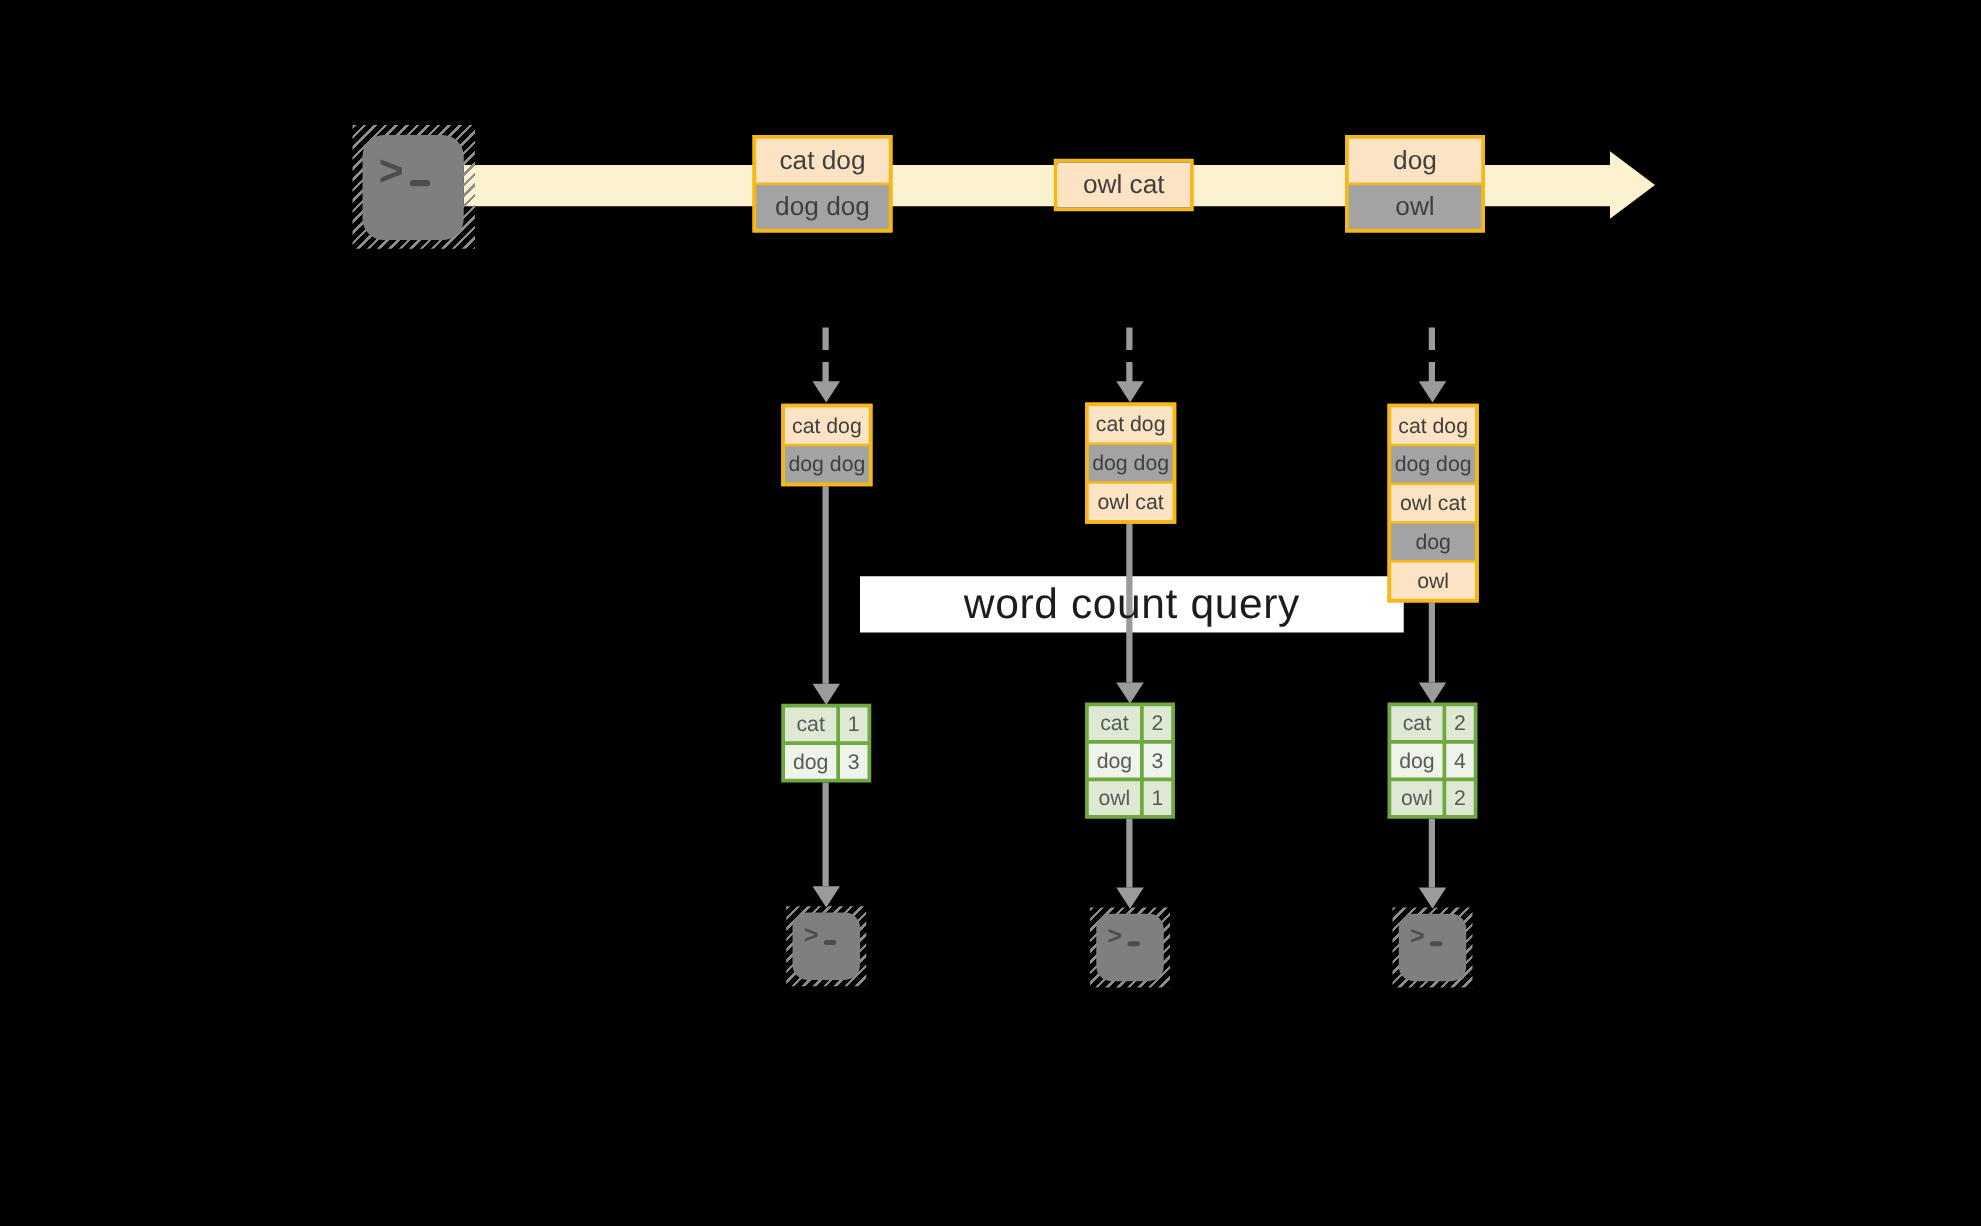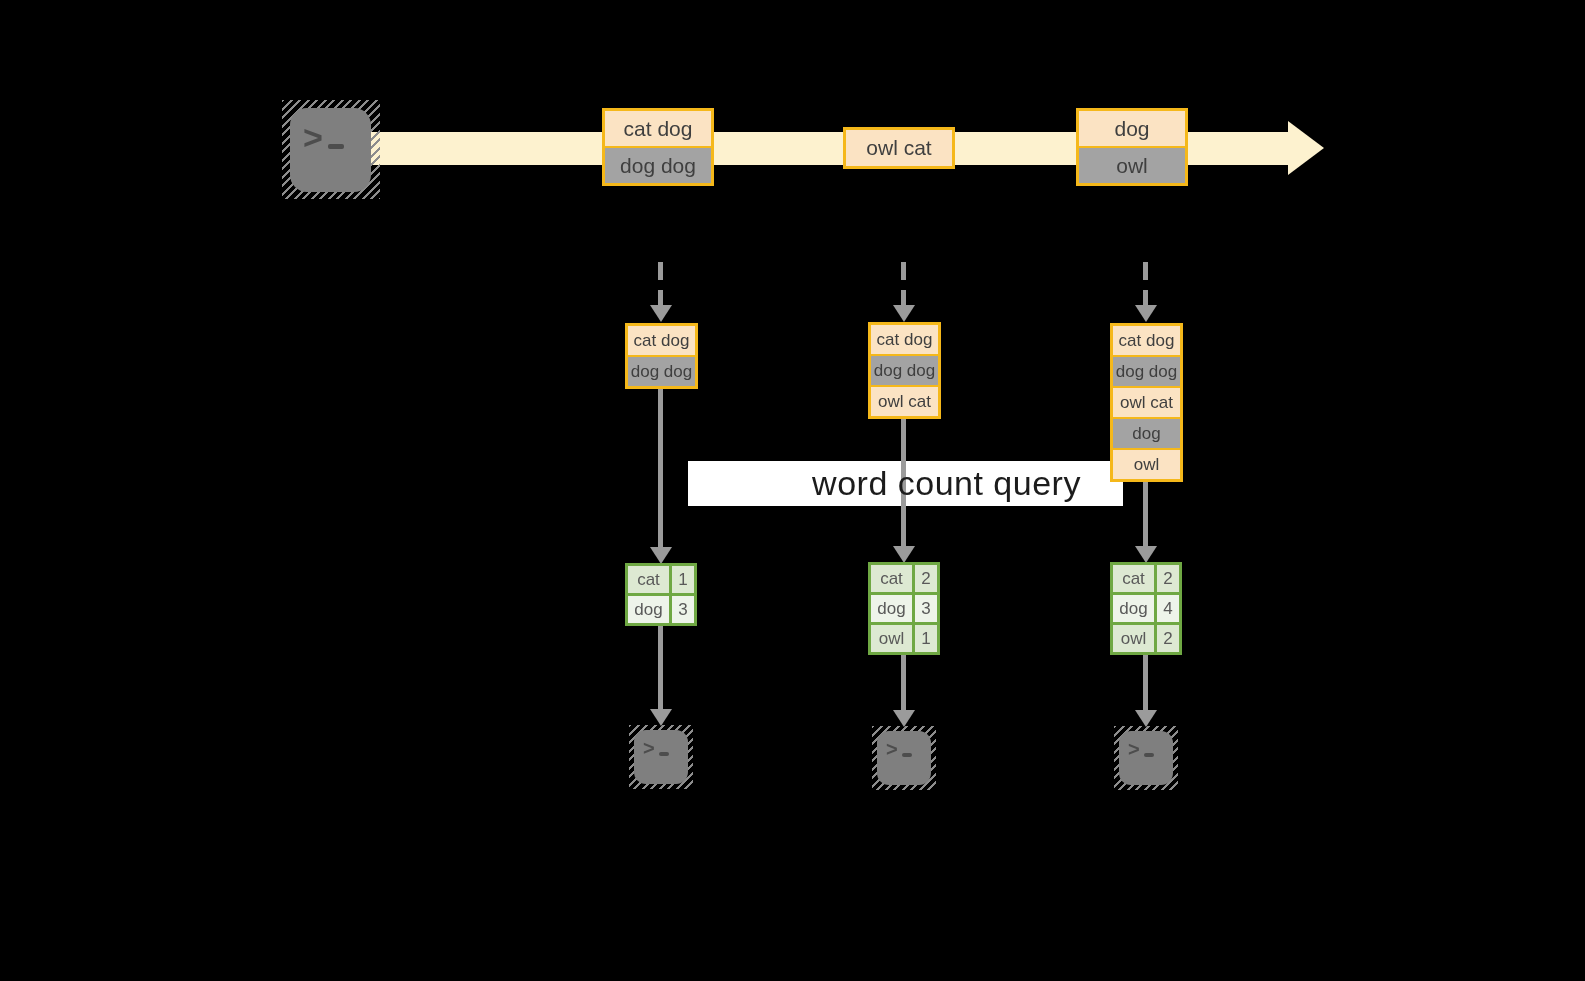--- a/index.html
+++ b/index.html
@@ -65,21 +65,21 @@
   .gtable {
     display:grid; grid-template-columns:41px 22px; gap:3px; padding:3px;
     background:#6fa843;
   }
   .gcell {
     height:27px; display:flex; align-items:center; justify-content:center;
     font-size:17px; color:#595959; background:#eef4ea;
   }
   .gcell:nth-child(4n+1), .gcell:nth-child(4n+2) { background:#dde9d2; }
 
-  .z1 { z-index:1; } .z2 { z-index:2; } .z3 { z-index:3;padding-left:41px; } .z4 { z-index:4; }
+  .z1 { z-index:1; } .z2 { z-index:2; } .z3 { z-index:3; } .z4 { z-index:4; }
 </style>
 </head>
 <body>
 
 <div class="stage">
 
   <div class="abs stream-shaft" style="left:371px; top:132px; width:917px; height:33px;"></div>
   <div class="abs stream-head" style="left:1288px; top:121px;"></div>
 
   <div class="abs hatch z2" style="left:282px; top:100px; width:98px; height:99px;">

